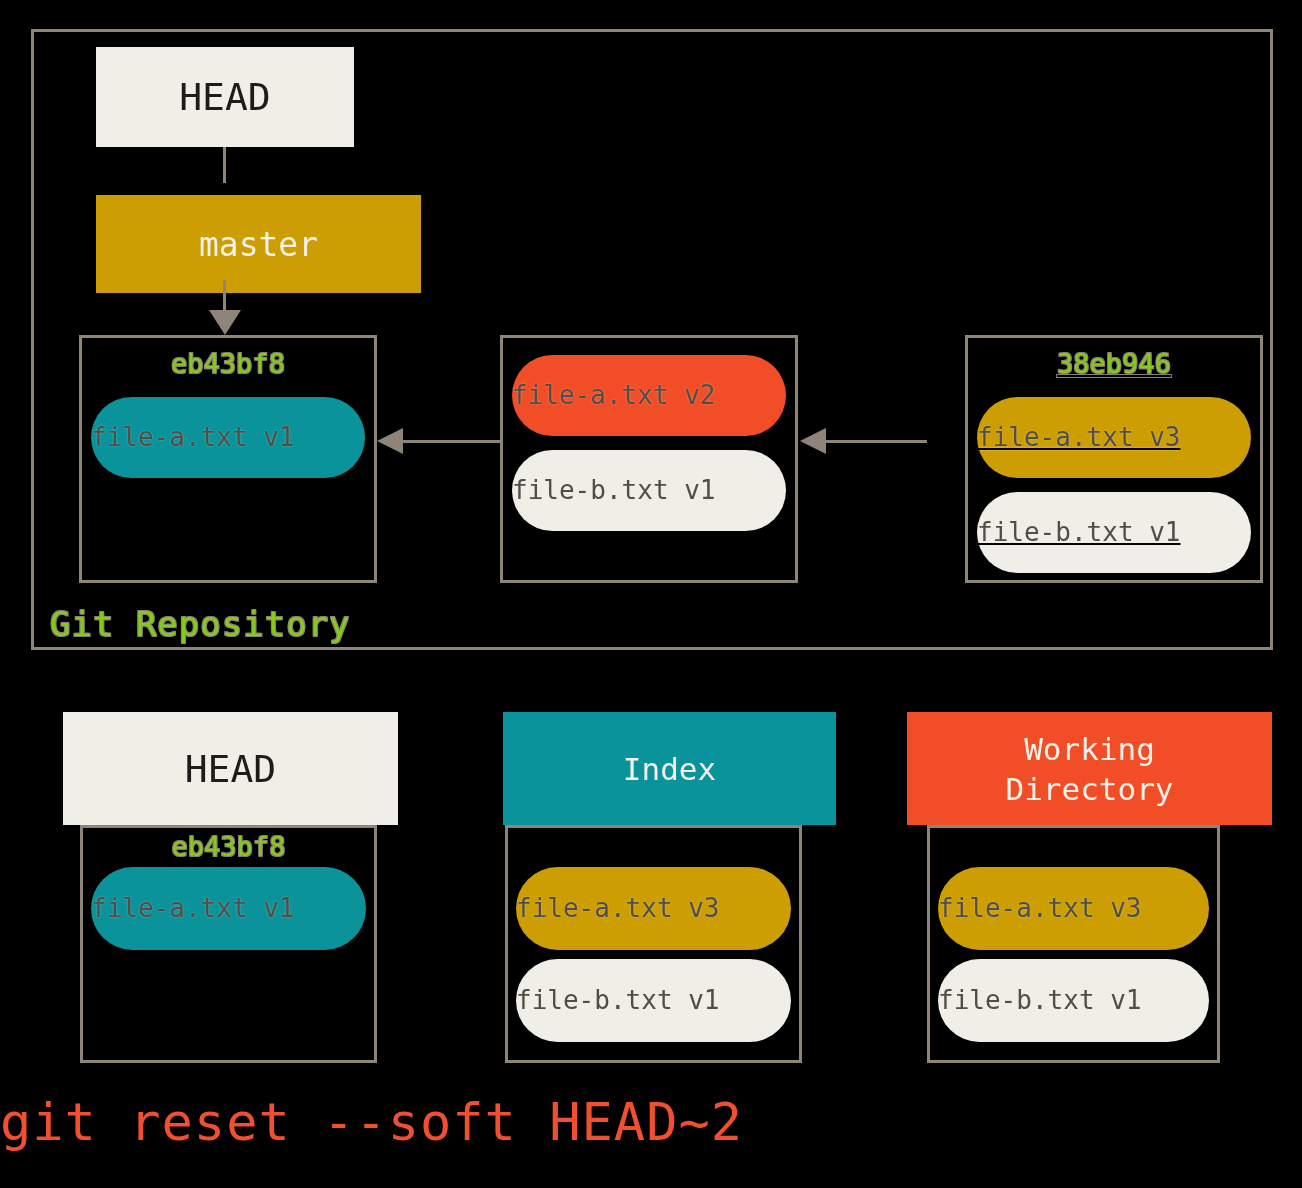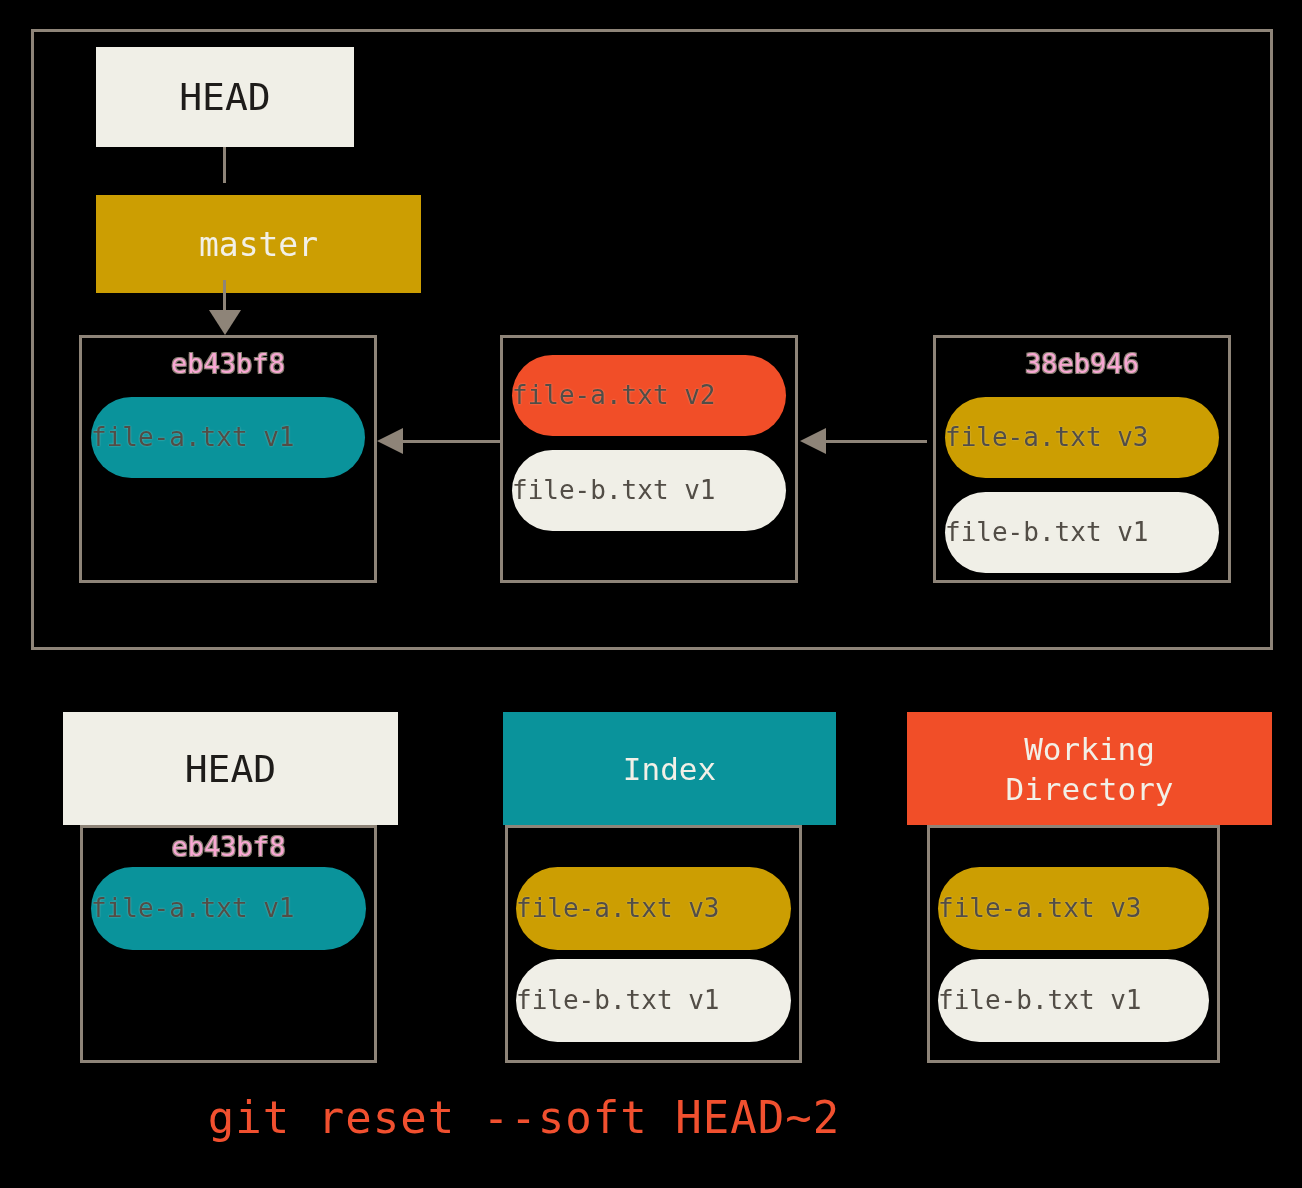--- a/index.html
+++ b/index.html
@@ -10,21 +10,21 @@
   * { margin:0; padding:0; box-sizing:border-box; }
   html,body { background:var(--bg); }
   #canvas {
     position:relative; width:1302px; height:1188px; background:var(--bg);
     font-family:"DejaVu Sans Mono","Liberation Mono",monospace; overflow:hidden;
   }
   .abs { position:absolute; }
 
   
   .outlined {
-    color:#f9a8d4;
+    color:#84cc16;
     text-shadow:-1px -1px 0 var(--halo),1px -1px 0 var(--halo),
                 -1px 1px 0 var(--halo),1px 1px 0 var(--halo);
   }
   .pill-text {
     color:var(--pilltext);
     text-shadow:0 0 2px rgba(240,237,228,.45);
   }
 
   #repo-box { left:31px; top:29px; width:1242px; height:621px; border:3px solid var(--gray); }
   #repo-label { left:50px; top:604px; font-size:34px; letter-spacing:1px; }
@@ -37,21 +37,21 @@
                 font-size:33px; color:#F2F0E7;margin-top:13px; }
 
   .vline { width:3px; background:var(--gray); }
   #line-head-master { left:223px; top:147px; height:36px; }
   #line-master-commit { left:223px; top:280px; height:32px; }
   #down-arrowhead { left:209px; top:310px; width:0; height:0;
                     border-left:16px solid transparent; border-right:16px solid transparent;
                     border-top:25px solid var(--gray); }
 
   .commit-box { top:335px; width:298px; height:248px; border:3px solid var(--gray); }
-  #commit-0 { left:79px; } #commit-1 { left:500px; } #commit-2 { left:933px; }
+  #commit-0 { left:79px; } #commit-1 { left:500px; } #commit-2 { left:965px;text-decoration:underline; }
   .commit-hash { margin-top:10px; height:32px; line-height:32px; text-align:center; font-size:27px; }
 
   .pill { margin:0 9px; height:81px; border-radius:41px; 
           line-height:81px; font-size:26px; }
   .commit-box .pill.first { margin-top:17px; }
   .commit-box .pill.second { margin-top:14px; }
   .pill--teal { background:var(--teal); }
   .pill--red { background:var(--red); }
   .pill--gold { background:var(--gold); }
   .pill--cream { background:var(--cream); }
@@ -75,29 +75,30 @@
 
   .panel-body { top:825px; height:238px; border:3px solid var(--gray); }
   #panel-head-body { left:80px; width:297px; }
   #panel-index-body { left:505px; width:297px; }
   #panel-wd-body { left:927px; width:293px; }
   .panel-body .commit-hash { margin-top:2px; height:34px; line-height:34px; }
   .panel-body .pill { margin:0 8px; height:83px; line-height:83px; border-radius:42px; }
   .panel-body .pill.first { margin-top:3px; }
   .panel-body .pill.second { margin-top:9px; }
 
-  #caption { left:0; top:1092px; width:1048px; text-align:center;
-             font-size:44px; letter-spacing:1px; color:var(--caption); }
+  #caption { left:0; top:1092px; width:1048px; text-align:left;
+             font-size:52px; letter-spacing:1px; color:var(--caption); }
 </style>
 </head>
 <body>
 
 <div id="canvas">
 
   <div id="repo-box" class="abs"></div>
+  <div id="repo-label" class="abs outlined">Git Repository</div>
 
   <div id="head-tag" class="abs">
     <span>HEAD</span>
   </div>
   <div id="line-head-master" class="abs vline"></div>
   <div id="master-tag" class="abs">
     <span>master</span>
   </div>
   <div id="line-master-commit" class="abs vline"></div>
   <div id="down-arrowhead" class="abs"></div>

